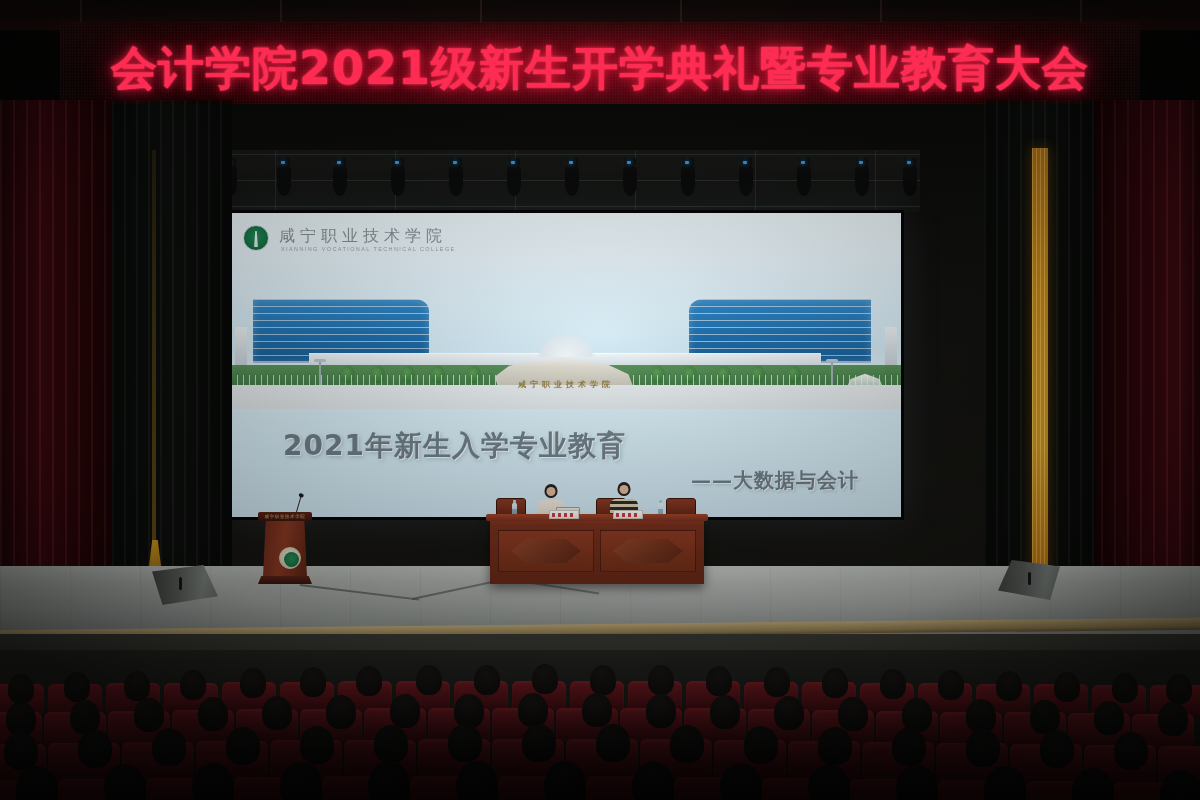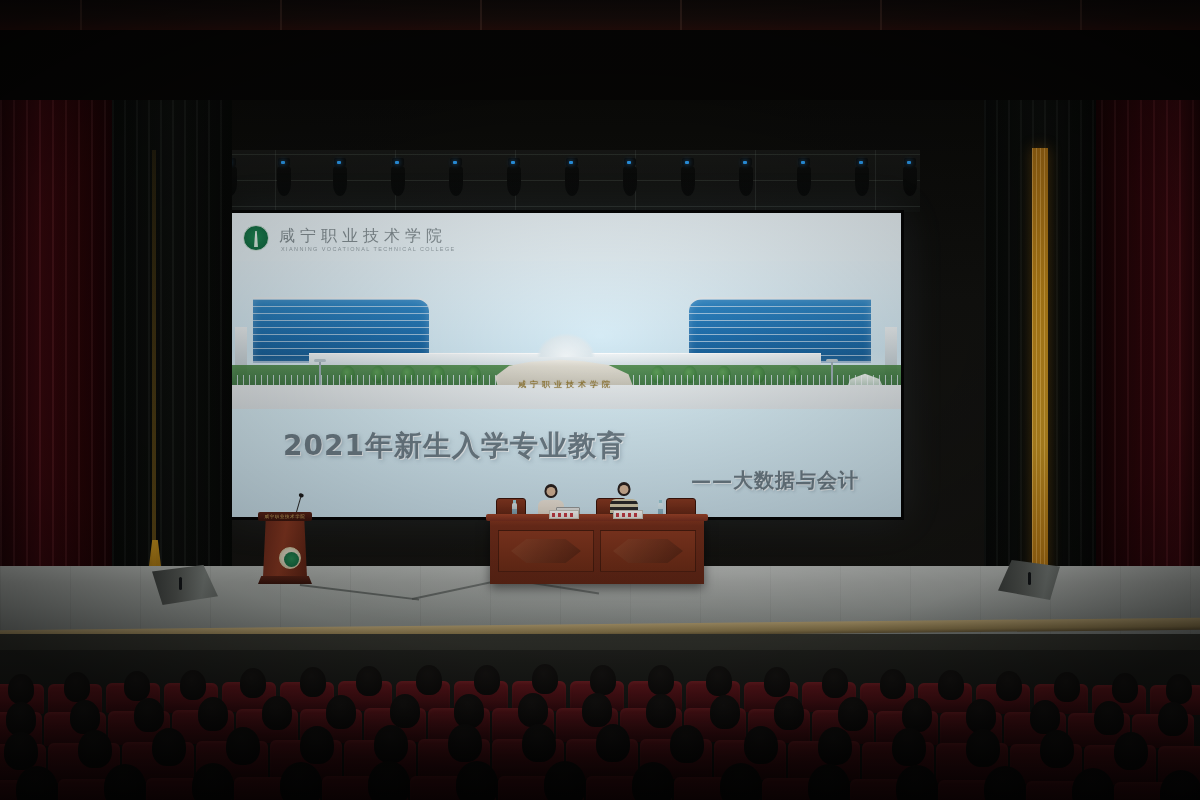--- a/index.html
+++ b/index.html
@@ -490,20 +490,24 @@
     <div class="ceiling-beam" style="left:80px"></div>
     <div class="ceiling-beam" style="left:280px"></div>
     <div class="ceiling-beam" style="left:480px"></div>
     <div class="ceiling-beam" style="left:680px"></div>
     <div class="ceiling-beam" style="left:880px"></div>
     <div class="ceiling-beam" style="left:1080px"></div>
   </div>
 
   <div class="back-wall"></div>
 
+  <div class="led-panel">
+    <div class="led-glow"></div>
+    <div class="led-text">会计学院2021级新生开学典礼暨专业教育大会</div>
+  </div>
 
   <div class="truss">
     <div class="truss-bar" style="top:4px"></div>
     <div class="truss-bar" style="top:30px"></div>
     <div class="truss-bar" style="top:56px"></div>
     <div class="truss-post" style="left:60px"></div>
     <div class="truss-post" style="left:180px"></div>
     <div class="truss-post" style="left:300px"></div>
     <div class="truss-post" style="left:420px"></div>
     <div class="truss-post" style="left:540px"></div>

